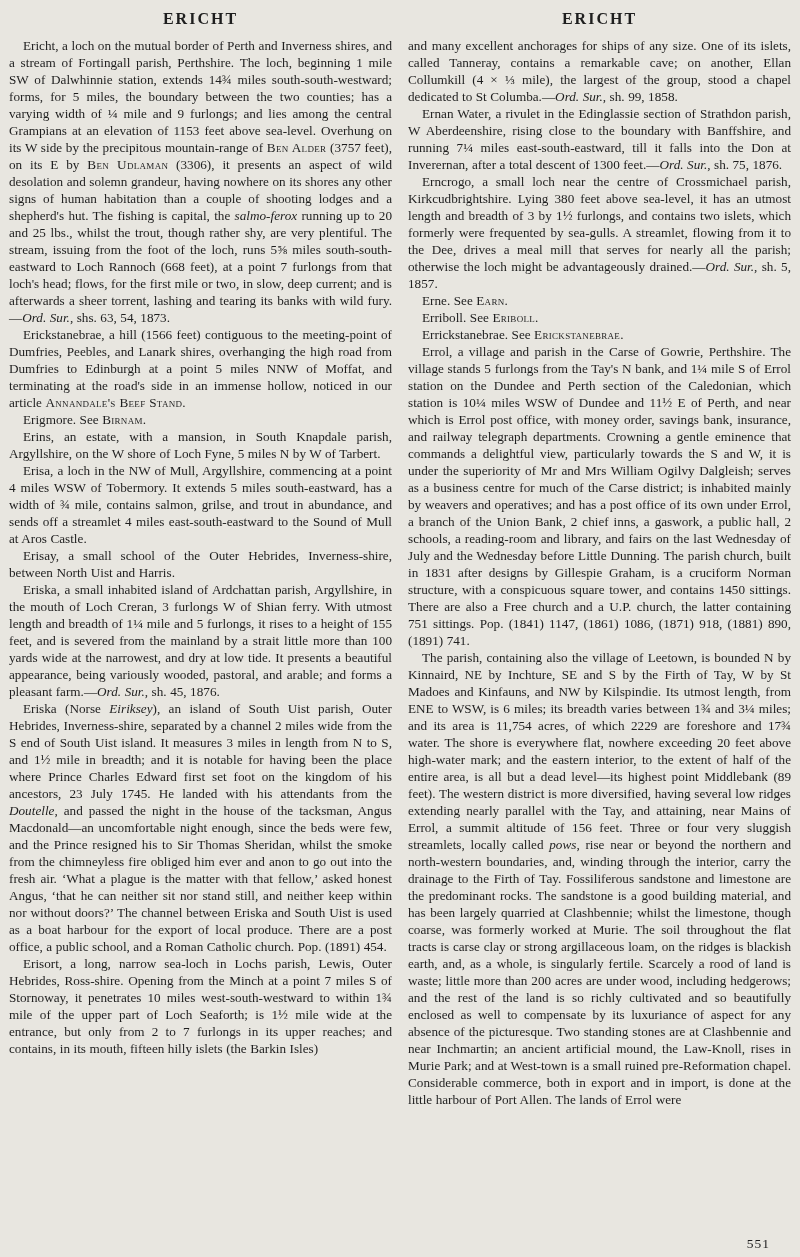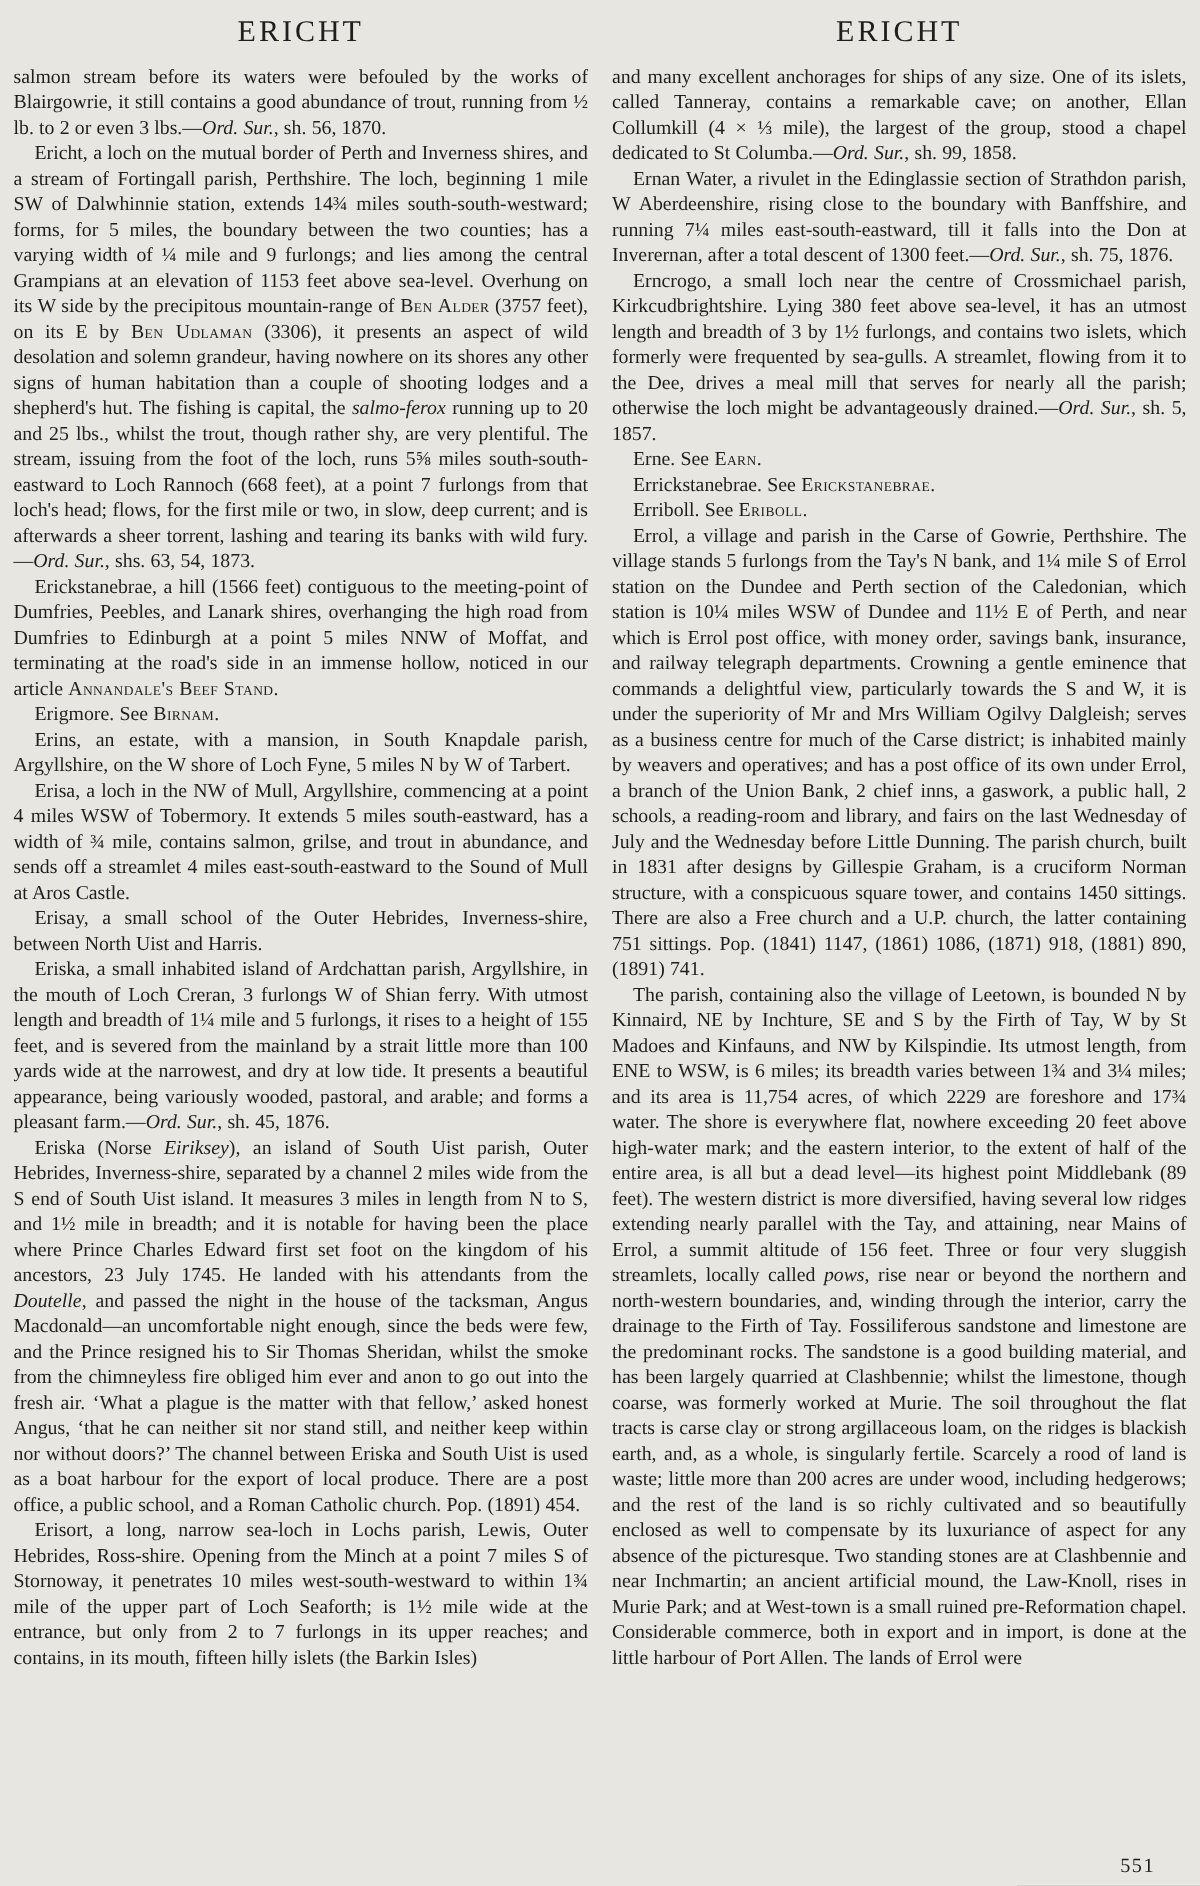--- a/index.html
+++ b/index.html
@@ -7,21 +7,21 @@
   .page{
     width:800px;height:1257px;box-sizing:border-box;
     padding:10px 9px 0 9px;
     background:#e8e6e0;color:#1e1e1e;
     overflow:hidden;position:relative;margin:0 auto;
   }
   .col-wrap{display:flex;gap:16px;}
   .col{width:383px;box-sizing:border-box;}
   .running-head{
     margin:0 0 9px 0;text-align:center;
-    font-size:20px;font-weight:400;letter-spacing:2px;
+    font-size:16px;font-weight:700;letter-spacing:2px;
   }
   .col-body{
     font-size:13.2px;line-height:17px;text-align:justify;
     hyphens:auto;-webkit-hyphens:auto;word-spacing:.2px;
   }
   .para{margin:0;}
   .para.indent{text-indent:14px;}
   .run-bold{font-weight:400;}
   .run-italic{font-style:italic;}
   .run-smallcaps{font-variant:small-caps;letter-spacing:.3px;}
@@ -31,40 +31,39 @@
   }
 </style>
 </head>
 <body>
 
 <div class="page" style="background: rgb(232, 230, 224); color: rgb(30, 30, 30);">
   <div class="col-wrap">
     <section class="col">
       <h1 class="running-head">ERICHT</h1>
       <div class="col-body">
-          <p class="para"><span>salmon stream before its waters were befouled by the works of Blairgowrie, it still contains a good abundance of trout, running from ½ lb. to 2 or even 3 lbs.—</span><span class="run-italic">Ord. Sur.</span><span>, sh. 56, 1870.</span></p>
           <p class="para indent"><span class="run-bold">Ericht,</span><span> a loch on the mutual border of Perth and Inverness shires, and a stream of Fortingall parish, Perthshire.  The loch, beginning 1 mile SW of Dalwhinnie station, extends 14¾ miles south-south-westward; forms, for 5 miles, the boundary between the two counties; has a varying width of ¼ mile and 9 furlongs; and lies among the central Grampians at an elevation of 1153 feet above sea-level.  Overhung on its W side by the precipitous mountain-range of </span><span class="run-smallcaps">Ben Alder</span><span> (3757 feet), on its E by </span><span class="run-smallcaps">Ben Udlaman</span><span> (3306), it presents an aspect of wild desolation and solemn grandeur, having nowhere on its shores any other signs of human habitation than a couple of shooting lodges and a shepherd's hut.  The fishing is capital, the </span><span class="run-italic">salmo-ferox</span><span> running up to 20 and 25 lbs., whilst the trout, though rather shy, are very plentiful.  The stream, issuing from the foot of the loch, runs 5⅝ miles south-south-eastward to Loch Rannoch (668 feet), at a point 7 furlongs from that loch's head; flows, for the first mile or two, in slow, deep current; and is afterwards a sheer torrent, lashing and tearing its banks with wild fury.—</span><span class="run-italic">Ord. Sur.</span><span>, shs. 63, 54, 1873.</span></p>
           <p class="para indent"><span class="run-bold">Erickstanebrae,</span><span> a hill (1566 feet) contiguous to the meeting-point of Dumfries, Peebles, and Lanark shires, overhanging the high road from Dumfries to Edinburgh at a point 5 miles NNW of Moffat, and terminating at the road's side in an immense hollow, noticed in our article </span><span class="run-smallcaps">Annandale's Beef Stand</span><span>.</span></p>
           <p class="para indent"><span class="run-bold">Erigmore.</span><span> See </span><span class="run-smallcaps">Birnam</span><span>.</span></p>
           <p class="para indent"><span class="run-bold">Erins,</span><span> an estate, with a mansion, in South Knapdale parish, Argyllshire, on the W shore of Loch Fyne, 5 miles N by W of Tarbert.</span></p>
           <p class="para indent"><span class="run-bold">Erisa,</span><span> a loch in the NW of Mull, Argyllshire, commencing at a point 4 miles WSW of Tobermory.  It extends 5 miles south-eastward, has a width of ¾ mile, contains salmon, grilse, and trout in abundance, and sends off a streamlet 4 miles east-south-eastward to the Sound of Mull at Aros Castle.</span></p>
           <p class="para indent"><span class="run-bold">Erisay,</span><span> a small school of the Outer Hebrides, Inverness-shire, between North Uist and Harris.</span></p>
           <p class="para indent"><span class="run-bold">Eriska,</span><span> a small inhabited island of Ardchattan parish, Argyllshire, in the mouth of Loch Creran, 3 furlongs W of Shian ferry.  With utmost length and breadth of 1¼ mile and 5 furlongs, it rises to a height of 155 feet, and is severed from the mainland by a strait little more than 100 yards wide at the narrowest, and dry at low tide.  It presents a beautiful appearance, being variously wooded, pastoral, and arable; and forms a pleasant farm.—</span><span class="run-italic">Ord. Sur.</span><span>, sh. 45, 1876.</span></p>
           <p class="para indent"><span class="run-bold">Eriska</span><span> (Norse </span><span class="run-italic">Eiriksey</span><span>), an island of South Uist parish, Outer Hebrides, Inverness-shire, separated by a channel 2 miles wide from the S end of South Uist island.  It measures 3 miles in length from N to S, and 1½ mile in breadth; and it is notable for having been the place where Prince Charles Edward first set foot on the kingdom of his ancestors, 23 July 1745.  He landed with his attendants from the </span><span class="run-italic">Doutelle</span><span>, and passed the night in the house of the tacksman, Angus Macdonald—an uncomfortable night enough, since the beds were few, and the Prince resigned his to Sir Thomas Sheridan, whilst the smoke from the chimneyless fire obliged him ever and anon to go out into the fresh air.  ‘What a plague is the matter with that fellow,’ asked honest Angus, ‘that he can neither sit nor stand still, and neither keep within nor without doors?’  The channel between Eriska and South Uist is used as a boat harbour for the export of local produce.  There are a post office, a public school, and a Roman Catholic church.  Pop. (1891) 454.</span></p>
           <p class="para indent"><span class="run-bold">Erisort,</span><span> a long, narrow sea-loch in Lochs parish, Lewis, Outer Hebrides, Ross-shire.  Opening from the Minch at a point 7 miles S of Stornoway, it penetrates 10 miles west-south-westward to within 1¾ mile of the upper part of Loch Seaforth; is 1½ mile wide at the entrance, but only from 2 to 7 furlongs in its upper reaches; and contains, in its mouth, fifteen hilly islets (the Barkin Isles)</span></p>
         </div>
     </section>
     <section class="col">
       <h1 class="running-head">ERICHT</h1>
       <div class="col-body">
           <p class="para"><span>and many excellent anchorages for ships of any size. One of its islets, called Tanneray, contains a remarkable cave; on another, Ellan Collumkill (4 × ⅓ mile), the largest of the group, stood a chapel dedicated to St Columba.—</span><span class="run-italic">Ord. Sur.</span><span>, sh. 99, 1858.</span></p>
           <p class="para indent"><span class="run-bold">Ernan Water,</span><span> a rivulet in the Edinglassie section of Strathdon parish, W Aberdeenshire, rising close to the boundary with Banffshire, and running 7¼ miles east-south-eastward, till it falls into the Don at Inverernan, after a total descent of 1300 feet.—</span><span class="run-italic">Ord. Sur.</span><span>, sh. 75, 1876.</span></p>
           <p class="para indent"><span class="run-bold">Erncrogo,</span><span> a small loch near the centre of Crossmichael parish, Kirkcudbrightshire.  Lying 380 feet above sea-level, it has an utmost length and breadth of 3 by 1½ furlongs, and contains two islets, which formerly were frequented by sea-gulls.  A streamlet, flowing from it to the Dee, drives a meal mill that serves for nearly all the parish; otherwise the loch might be advantageously drained.—</span><span class="run-italic">Ord. Sur.</span><span>, sh. 5, 1857.</span></p>
           <p class="para indent"><span class="run-bold">Erne.</span><span> See </span><span class="run-smallcaps">Earn</span><span>.</span></p>
+          <p class="para indent"><span class="run-bold">Erriboll.</span><span> See </span><span class="run-smallcaps">Eriboll</span><span>.</span></p>
           <p class="para indent"><span class="run-bold">Errickstanebrae.</span><span> See </span><span class="run-smallcaps">Erickstanebrae</span><span>.</span></p>
-          <p class="para indent"><span class="run-bold">Erriboll.</span><span> See </span><span class="run-smallcaps">Eriboll</span><span>.</span></p>
           <p class="para indent"><span class="run-bold">Errol,</span><span> a village and parish in the Carse of Gowrie, Perthshire.  The village stands 5 furlongs from the Tay's N bank, and 1¼ mile S of Errol station on the Dundee and Perth section of the Caledonian, which station is 10¼ miles WSW of Dundee and 11½ E of Perth, and near which is Errol post office, with money order, savings bank, insurance, and railway telegraph departments. Crowning a gentle eminence that commands a delightful view, particularly towards the S and W, it is under the superiority of Mr and Mrs William Ogilvy Dalgleish; serves as a business centre for much of the Carse district; is inhabited mainly by weavers and operatives; and has a post office of its own under Errol, a branch of the Union Bank, 2 chief inns, a gaswork, a public hall, 2 schools, a reading-room and library, and fairs on the last Wednesday of July and the Wednesday before Little Dunning.  The parish church, built in 1831 after designs by Gillespie Graham, is a cruciform Norman structure, with a conspicuous square tower, and contains 1450 sittings.  There are also a Free church and a U.P. church, the latter containing 751 sittings.  Pop. (1841) 1147, (1861) 1086, (1871) 918, (1881) 890, (1891) 741.</span></p>
           <p class="para indent"><span>The parish, containing also the village of Leetown, is bounded N by Kinnaird, NE by Inchture, SE and S by the Firth of Tay, W by St Madoes and Kinfauns, and NW by Kilspindie.  Its utmost length, from ENE to WSW, is 6 miles; its breadth varies between 1¾ and 3¼ miles; and its area is 11,754 acres, of which 2229 are foreshore and 17¾ water.  The shore is everywhere flat, nowhere exceeding 20 feet above high-water mark; and the eastern interior, to the extent of half of the entire area, is all but a dead level—its highest point Middlebank (89 feet).  The western district is more diversified, having several low ridges extending nearly parallel with the Tay, and attaining, near Mains of Errol, a summit altitude of 156 feet.  Three or four very sluggish streamlets, locally called </span><span class="run-italic">pows</span><span>, rise near or beyond the northern and north-western boundaries, and, winding through the interior, carry the drainage to the Firth of Tay. Fossiliferous sandstone and limestone are the predominant rocks.  The sandstone is a good building material, and has been largely quarried at Clashbennie; whilst the limestone, though coarse, was formerly worked at Murie. The soil throughout the flat tracts is carse clay or strong argillaceous loam, on the ridges is blackish earth, and, as a whole, is singularly fertile.  Scarcely a rood of land is waste; little more than 200 acres are under wood, including hedgerows; and the rest of the land is so richly cultivated and so beautifully enclosed as well to compensate by its luxuriance of aspect for any absence of the picturesque.  Two standing stones are at Clashbennie and near Inchmartin; an ancient artificial mound, the Law-Knoll, rises in Murie Park; and at West-town is a small ruined pre-Reformation chapel.  Considerable commerce, both in export and in import, is done at the little harbour of Port Allen.  The lands of Errol were</span></p>
         </div>
     </section>
   </div>
   <div class="page-number">551</div>
 </div>
 
 </body></html>

